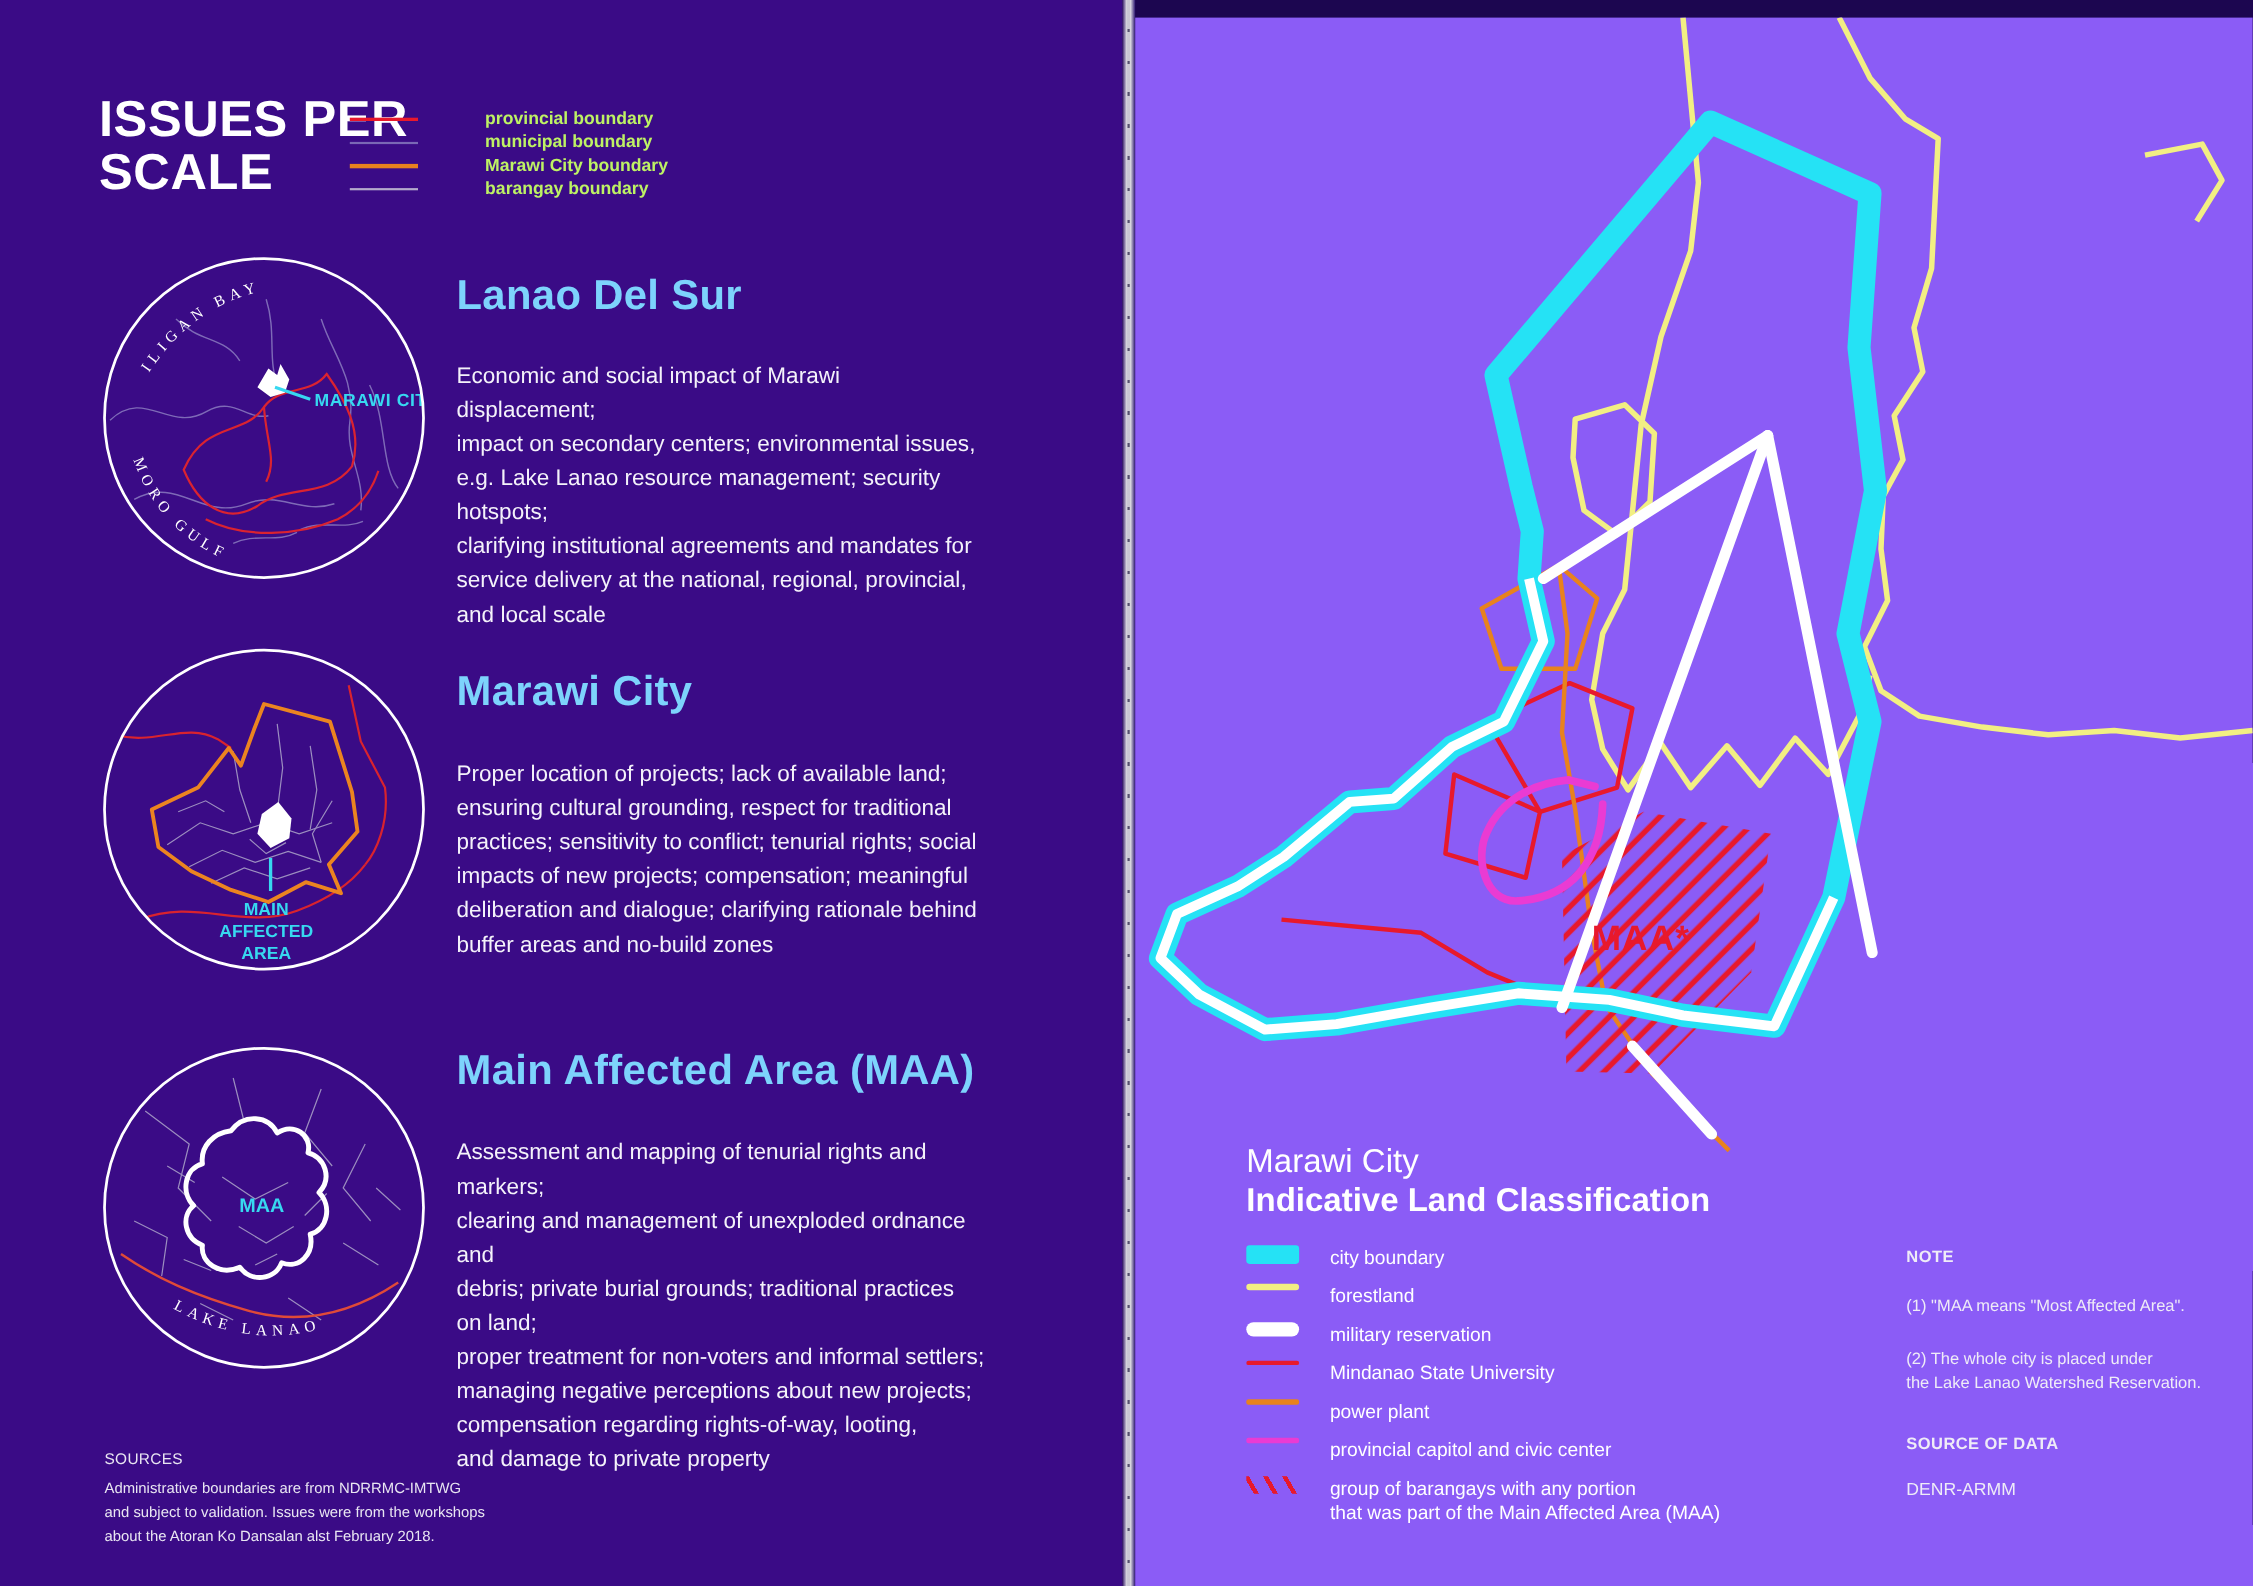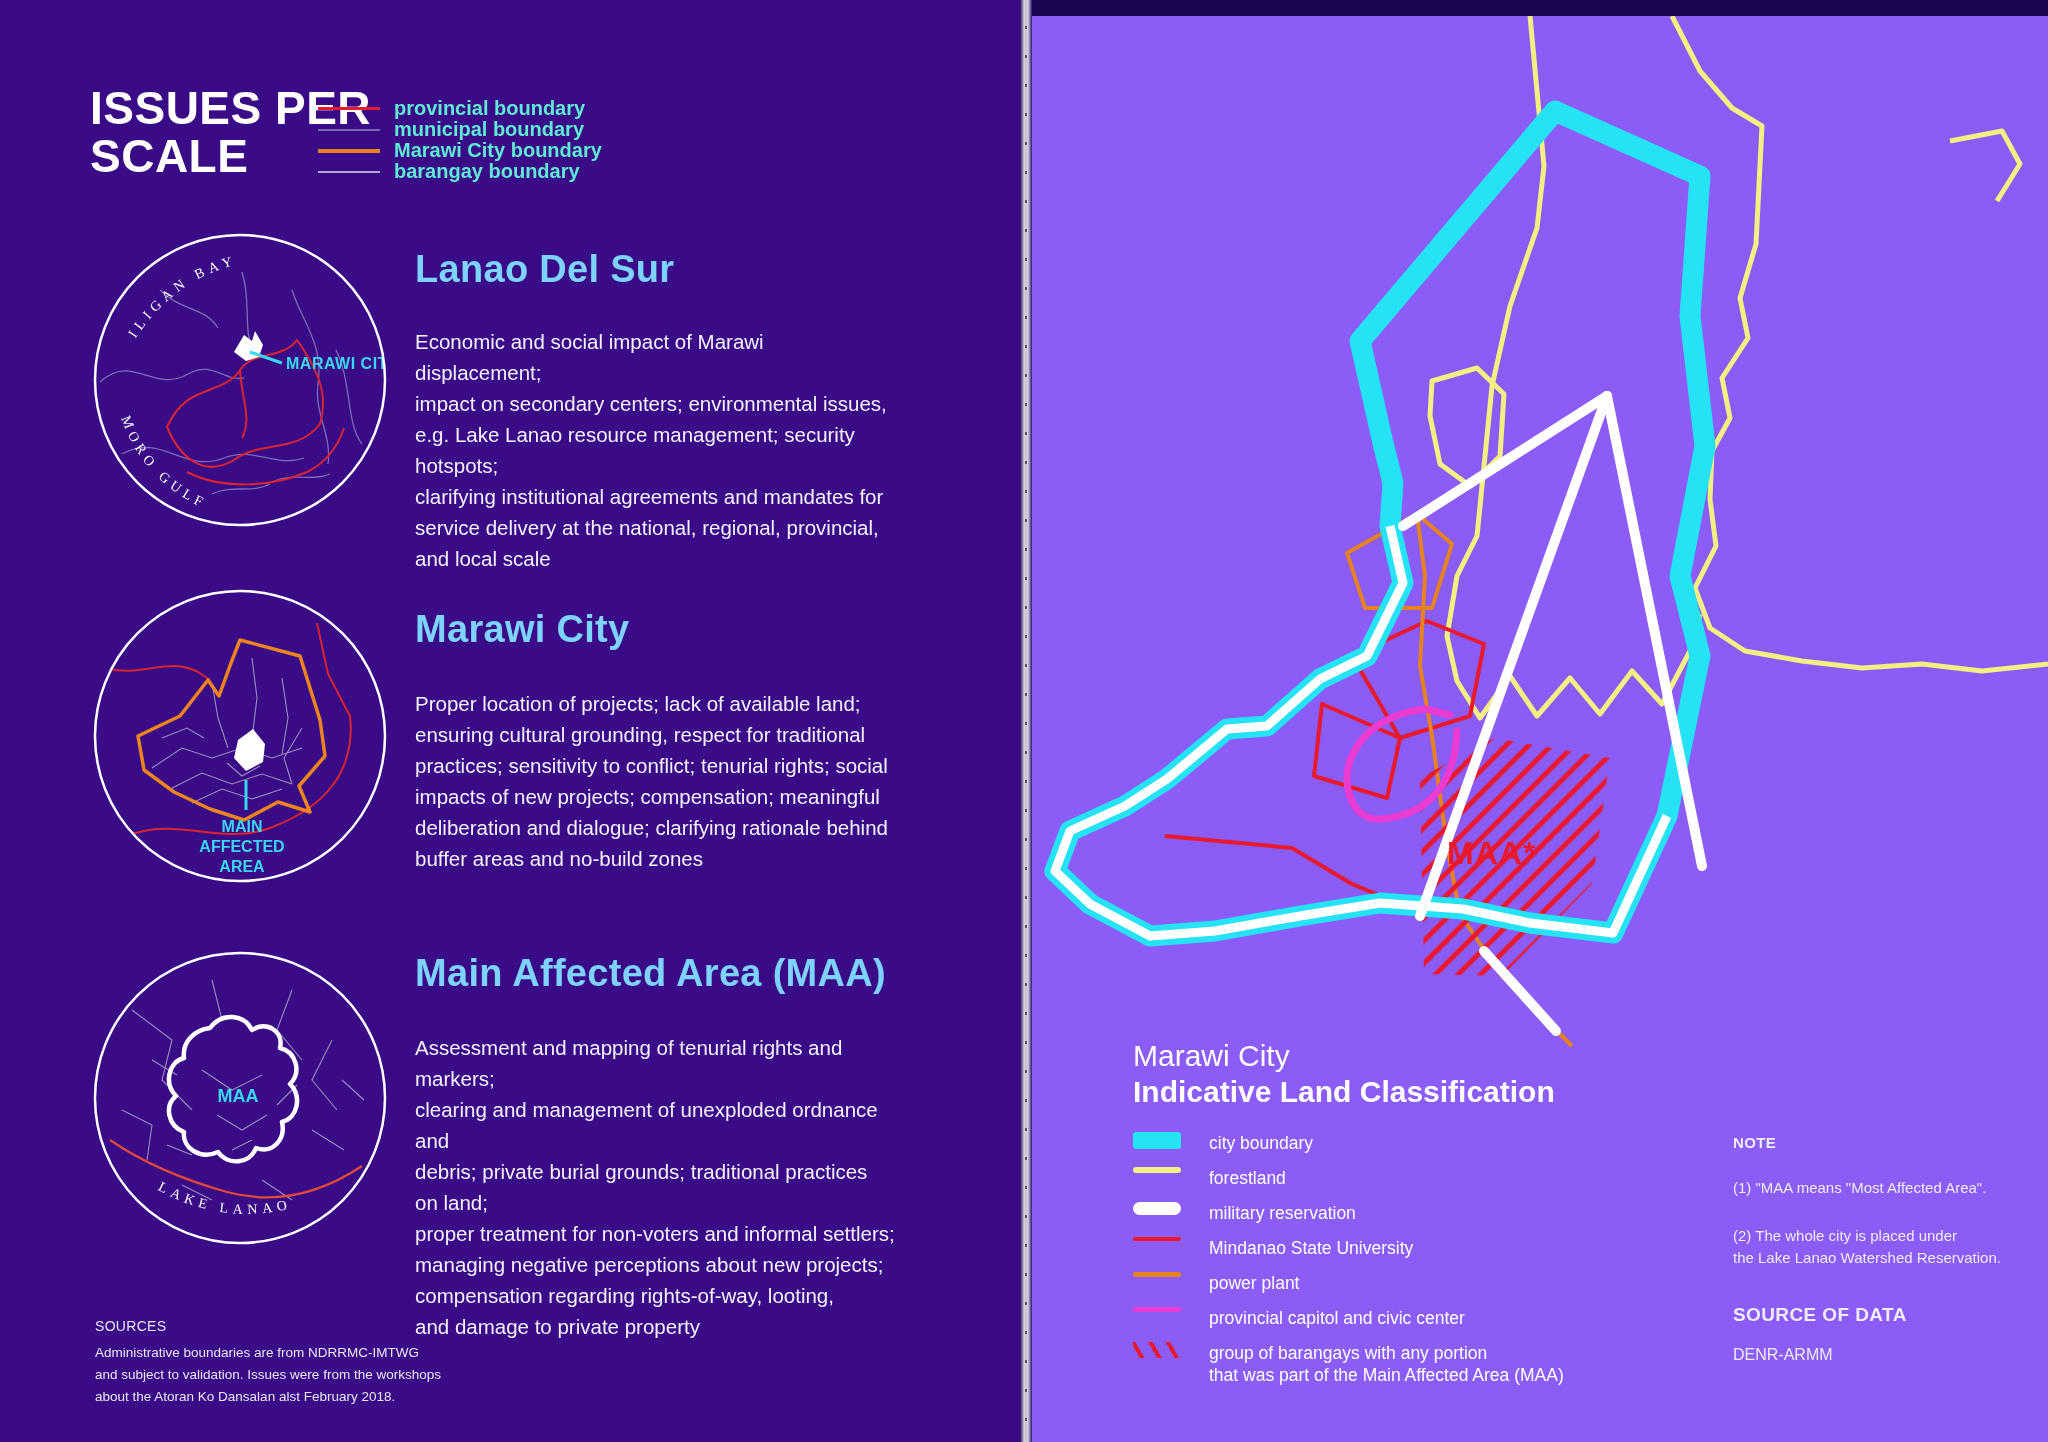--- a/index.html
+++ b/index.html
@@ -16,21 +16,21 @@
   
   .page-title{position:absolute;left:90px;top:84px;color:#ffffff;font-weight:bold;
               font-size:46px;line-height:48px;white-space:pre-line;letter-spacing:.5px;}
   .mini-legend{position:absolute;left:318px;top:98px;}
   .mini-legend .row{display:flex;align-items:center;height:21px;}
   .mini-legend .swatch{width:62px;margin-right:14px;}
   .sw-provincial{border-top:3px solid #e8192c;}
   .sw-municipal{border-top:2px solid #7a68b5;}
   .sw-marawi{border-top:4px solid #e8821e;}
   .sw-barangay{border-top:2px solid #b4aacc;}
-  .mini-legend .lbl{color:#5eead4;font-size:20px;font-weight:bold;}
+  .mini-legend .lbl{color:#bef264;font-size:16px;font-weight:bold;margin-left:47px;}
 
   .section-heading{position:absolute;color:#7dd3fc;font-weight:bold;font-size:38px;letter-spacing:.3px;text-align:right;}
   .section-body{position:absolute;color:#f4f2fa;font-size:20.5px;line-height:31px;white-space:pre-line;width:480px;}
   .h1{left:415px;top:248px;} .b1{left:415px;top:326px;}
   .h2{left:415px;top:608px;} .b2{left:415px;top:688px;}
   .h3{left:415px;top:952px;} .b3{left:415px;top:1032px;}
 
   .inset{position:absolute;left:92px;width:296px;height:296px;}
   .inset1{top:232px;} .inset2{top:588px;} .inset3{top:950px;}
 
@@ -49,21 +49,21 @@
   .msw-forest{height:6px;background:#f2ef83;border-radius:3px;}
   .msw-military{height:13px;background:#ffffff;border-radius:7px;}
   .msw-msu{height:4px;background:#e8192c;border-radius:2px;}
   .msw-power{height:5px;background:#e8821e;border-radius:2px;}
   .msw-capitol{height:5px;background:#ea3bd3;border-radius:2px;}
   .msw-hatch{height:16px;background:repeating-linear-gradient(60deg,transparent 0 6px,#e8192c 6px 10px,transparent 10px 15px);}
   .map-legend .lbl{color:#ffffff;font-size:17.5px;line-height:22px;white-space:pre-line;}
   .note-block{position:absolute;left:701px;top:1118px;color:#efecf7;width:280px;}
   .note-block .nb-head{font-weight:bold;font-size:15px;letter-spacing:.4px;}
   .note-block .nb-line{font-size:15px;line-height:22px;margin-top:26px;white-space:pre-line;}
-  .sod-head{position:absolute;left:701px;top:1288px;color:#efecf7;font-weight:bold;font-size:19px;letter-spacing:.4px;}
+  .sod-head{position:absolute;left:701px;top:1288px;color:#efecf7;font-weight:bold;font-size:15px;letter-spacing:.4px;}
   .sod-val{position:absolute;left:701px;top:1330px;color:#efecf7;font-size:16px;}
 
   svg text{font-family:"Liberation Sans",sans-serif;}
   .serif-arc{font-family:"Liberation Serif",serif;}
 </style>
 </head>
 <body>
 
 <div id="page">
 

